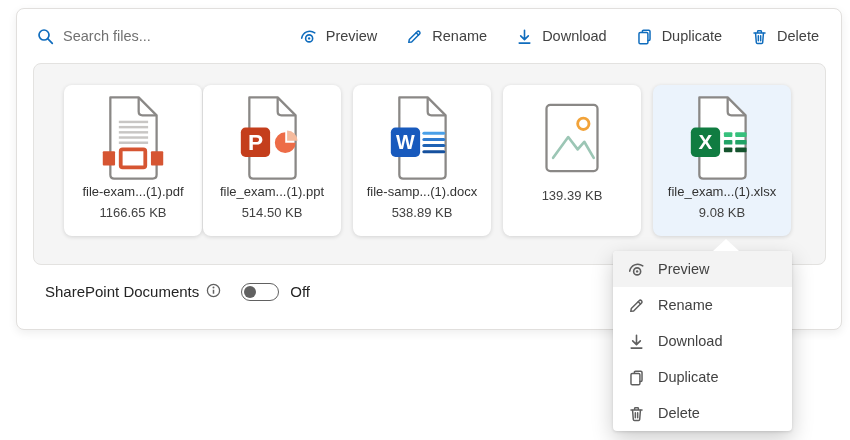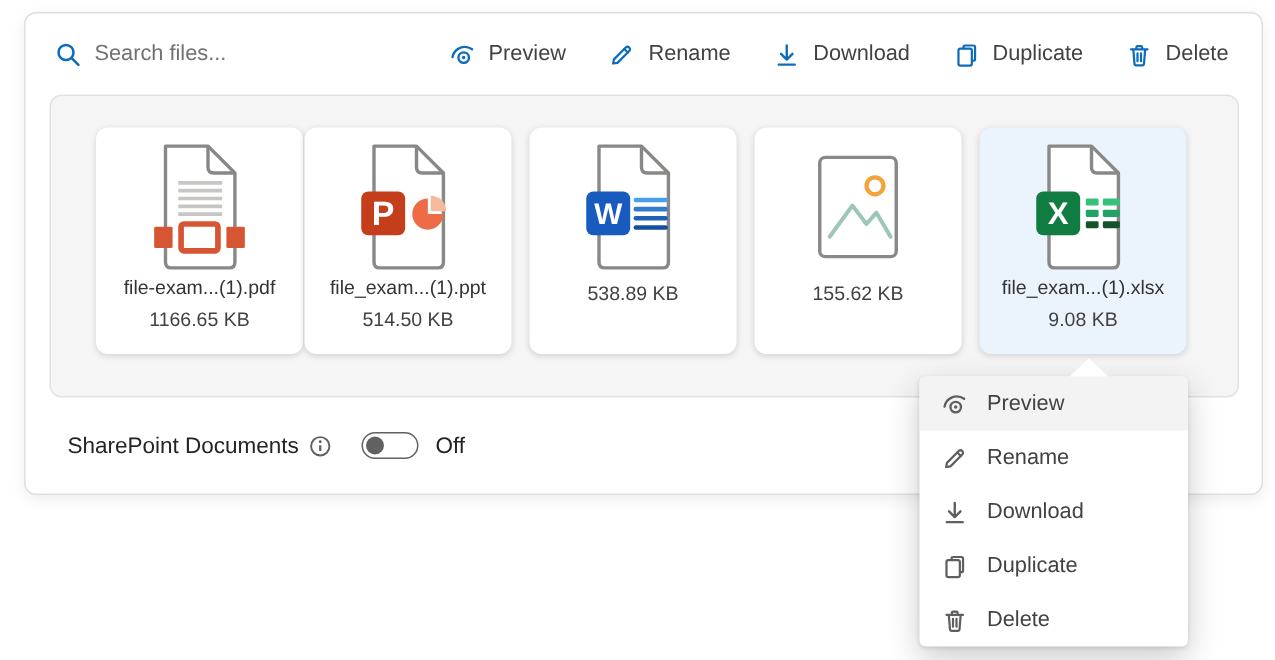--- a/index.html
+++ b/index.html
@@ -33,21 +33,21 @@
   .card { position:absolute; top:21px; width:138px; height:151px; background:#fff;
           border-radius:8px; box-shadow:0 1px 4px rgba(0,0,0,0.14);
           display:flex; flex-direction:column; align-items:center; cursor:pointer; }
   .card.selected { background:#ebf3fc; }
   .card .ficon { margin-top:9px; }
   .card .fname { font-size:13px; color:#333333; margin-top:2px; white-space:nowrap; }
   .card .fsize { font-size:13px; color:#424242; margin-top:6px; }
 
   
   .footer { position:absolute; left:28px; top:274px; height:28px;
-            display:flex; align-items:center; }
+            display:flex; }
   .footer .flabel { font-size:15px; color:#242424; }
   .info { margin-left:7px; display:flex; cursor:pointer; }
   .toggle { margin-left:20px; width:38px; height:18px; border:1px solid #616161;
             border-radius:10px; position:relative; background:#fff; cursor:pointer; }
   .knob { position:absolute; left:2px; top:2px; width:12px; height:12px;
           border-radius:50%; background:#616161; }
   .toggle-state { margin-left:11px; font-size:15px; color:#242424; }
 
   
   .beak { position:absolute; left:713px; top:239px; width:0; height:0; z-index:11;
@@ -177,32 +177,33 @@
             <g stroke-width="3.2" stroke-linecap="round">
               <line x1="38" y1="41" x2="59" y2="41" stroke="#4aa0e8"></line>
               <line x1="38" y1="47.5" x2="59" y2="47.5" stroke="#2f7cd0"></line>
               <line x1="38" y1="54" x2="59" y2="54" stroke="#1e62b4"></line>
               <line x1="38" y1="60.5" x2="59" y2="60.5" stroke="#15509e"></line>
             </g>
             <rect x="3" y="35" width="31" height="31" rx="5" fill="#185abd"></rect>
             <text x="18.5" y="58" font-size="21" font-weight="bold" fill="#fff" text-anchor="middle" font-family="Liberation Sans, sans-serif">W</text>
           </svg>
         </span>
+        <span class="fname">file-samp...(1).docx</span>
         <span class="fsize">538.89 KB</span>
       </div>
 
       <div class="card" style="left:469px">
         <span class="ficon">
           <svg width="68" height="88" viewBox="0 0 72 92">
             <rect x="9" y="11" width="54" height="70" rx="4" fill="#fff" stroke="#8a8886" stroke-width="2.4"></rect>
             <circle cx="48" cy="31" r="6" fill="none" stroke="#f2a33a" stroke-width="3"></circle>
             <path d="M16,67 L32,45 L42,58 L49,50 L59,67" fill="none" stroke="#9cc6b5" stroke-width="2.8" stroke-linejoin="round" stroke-linecap="round"></path>
           </svg>
         </span>
-        <span class="fsize">155.62 KB</span>
+        <span class="fsize">139.39 KB</span>
       </div>
 
       <div class="card selected" style="left:619px">
         <span class="ficon">
           <svg width="68" height="88" viewBox="0 0 72 92">
             <path d="M12,3 H42 L61,22 V85 Q61,89 57,89 H16 Q12,89 12,85 Z" fill="#fff" stroke="#8a8886" stroke-width="2.4" stroke-linejoin="round"></path>
             <path d="M42,3 V18 Q42,22 46,22 H61" fill="none" stroke="#8a8886" stroke-width="2.4" stroke-linejoin="round"></path>
             <g>
               <rect x="38" y="40" width="9" height="5" rx="1" fill="#37c07c"></rect>
               <rect x="50" y="40" width="12" height="5" rx="1" fill="#37c07c"></rect>

